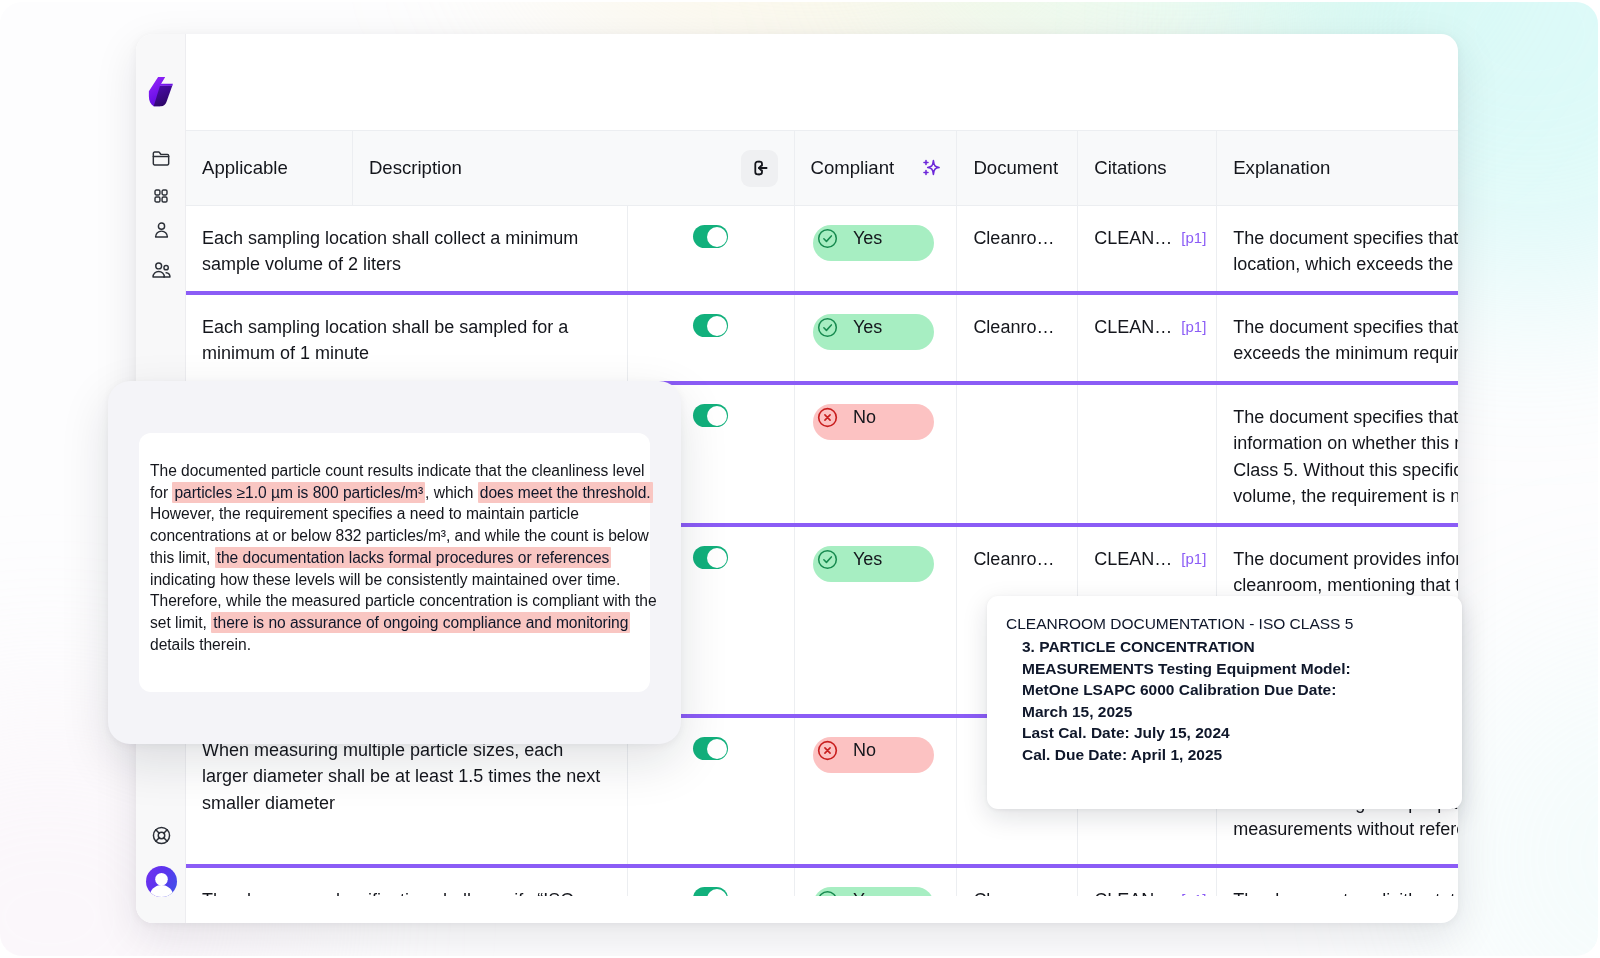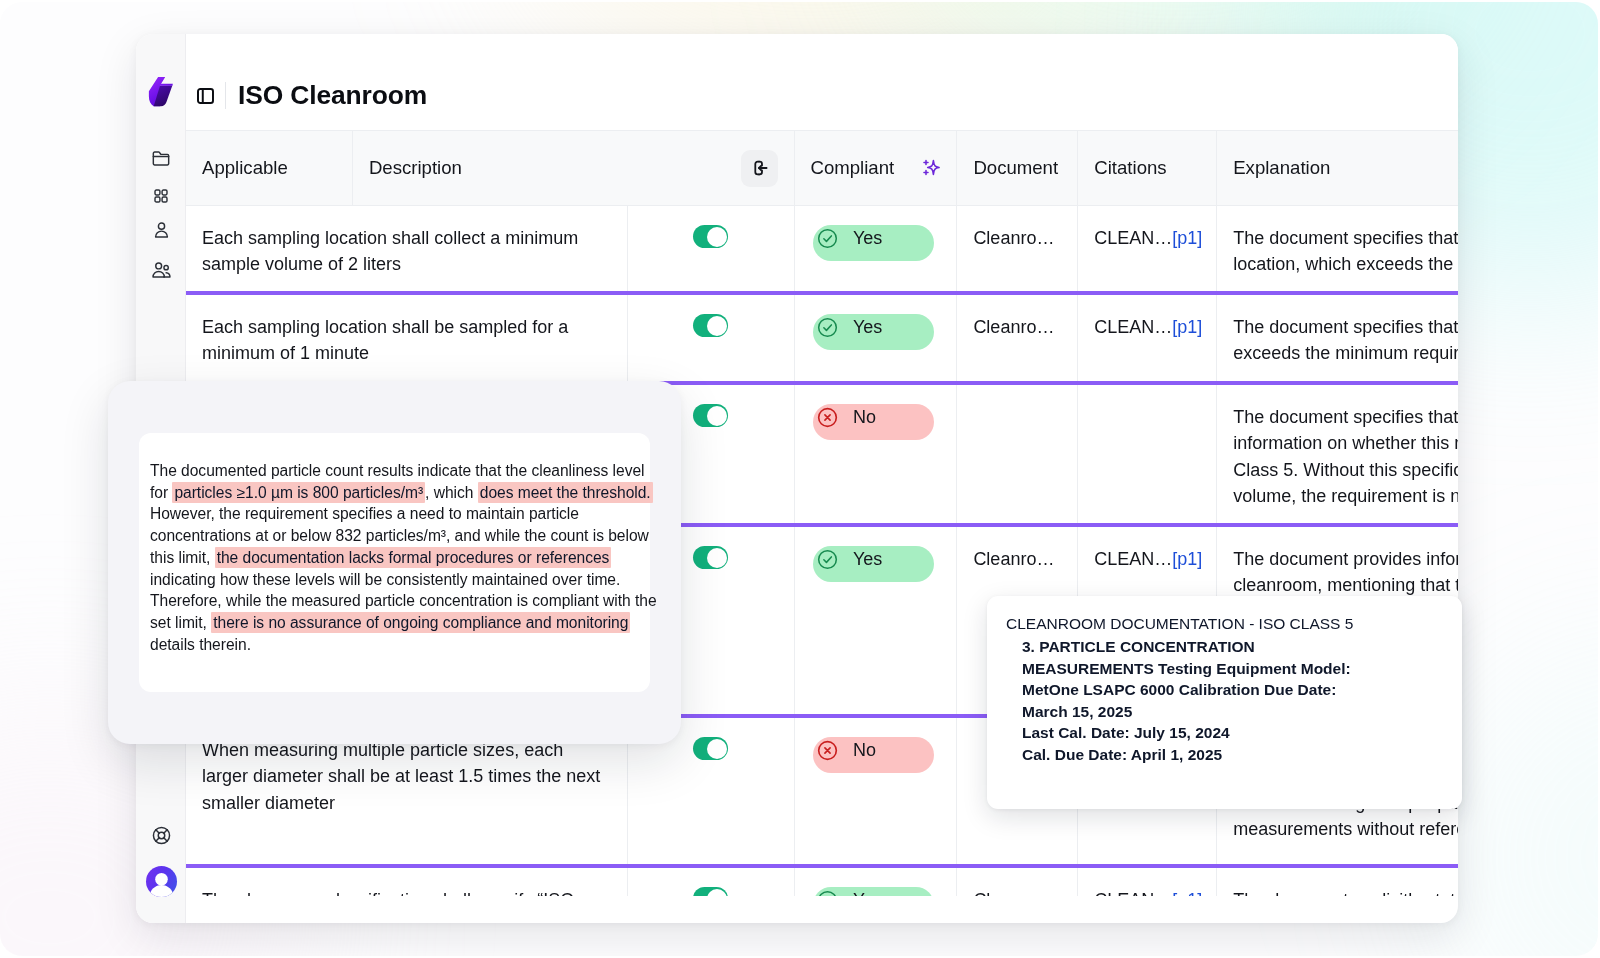--- a/index.html
+++ b/index.html
@@ -78,22 +78,22 @@
   
   .toggle { width:35px; height:23px; border-radius:12px; background:#12b07c; position:relative; }
   .toggle i { position:absolute; right:1.5px; top:1.5px; width:20px; height:20px; border-radius:50%; background:#fff; }
 
   
   .pill { display:inline-flex; align-items:center; gap:14px; height:36px; width:121px; padding:0 0 9px 3px; border-radius:18px; font-size:18px; color:#14161c; }
   .pill-yes { background:#a7eec2; }
   .pill-no { background:#fcc2c2; }
 
   .td-expl { white-space:pre; }
-  .cite { display:flex; align-items:center; }
-  .cite-p { font-size:18px; color:#1d4ed8;text-align:center; }
+  .cite { display:flex; align-items:center; gap:9px; }
+  .cite-p { font-size:15px; color:#8b5cf6;text-align:center; }
 
   
   .expl-card {
     position:absolute; left:108px; top:379px; width:573px; height:363px;
     background:#f4f4f8; border-radius:22px;
     box-shadow:0 18px 50px rgba(15,23,42,.12), 0 2px 8px rgba(15,23,42,.05);
   }
   .expl-inner {
     position:absolute; left:31px; top:52px; width:511px; height:259px;
     background:#ffffff; border-radius:12px; padding:0; color:#14161c;
@@ -193,30 +193,20 @@
           </div>
           <div class="avatar">
             <svg width="31" height="31" viewBox="0 0 31 31" fill="none" aria-hidden="true">
               <circle cx="15.5" cy="13.3" r="6.3" fill="#ffffff"></circle>
               <path d="M15.5 19.0c-5.1 0-9.4 3.2-11.2 7.7 a15.5 15.5 0 0 0 22.4 0 C24.9 22.2 20.6 19.0 15.5 19.0Z" fill="#ffffff"></path>
             </svg>
           </div>
         </div>
       </div>
 
-      <div class="topbar">
-        <div class="panel-btn">
-          <svg width="17" height="16" viewBox="0 0 18 17" fill="none" stroke="currentColor" stroke-width="2.1" stroke-linecap="round" stroke-linejoin="round">
-                <rect x="1.05" y="1.05" width="15.9" height="14.9" rx="2.4"></rect>
-                <path d="M6.1 1.05v14.9"></path>
-              </svg>
-        </div>
-        <div class="vdiv"></div>
-        <div class="apptitle">ISO Cleanroom</div>
-      </div>
 
       <div class="tbl">
         <div class="thead">
           <div class="th" style="width:167px">
             <span>Applicable</span>
           </div>
           <div class="th th-desc" style="width:442px">
             <span>Description</span>
             <div class="icon-btn">
               <svg width="18" height="18" viewBox="0 0 18 18" fill="none" stroke="#14161c" stroke-width="1.8" stroke-linecap="round" stroke-linejoin="round">

